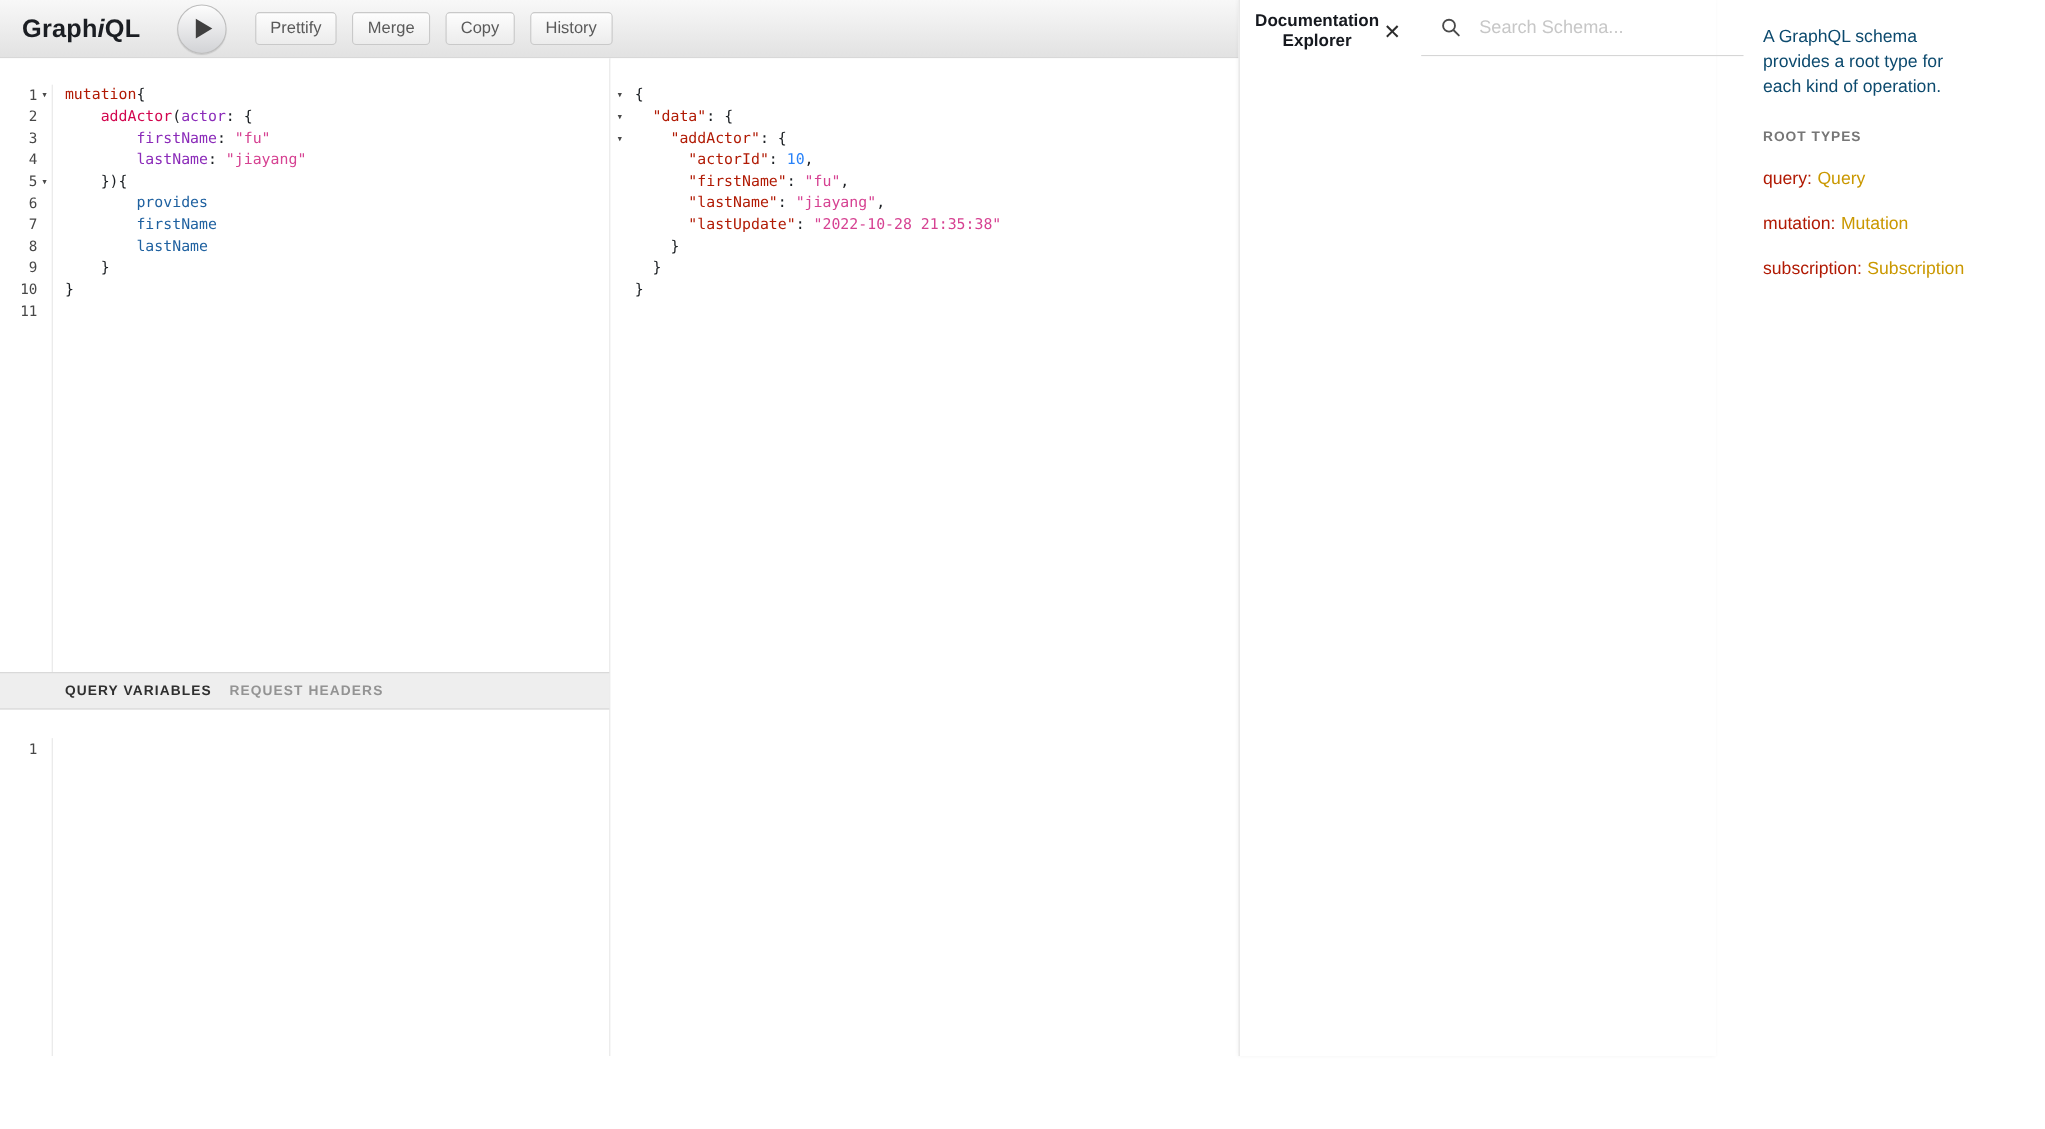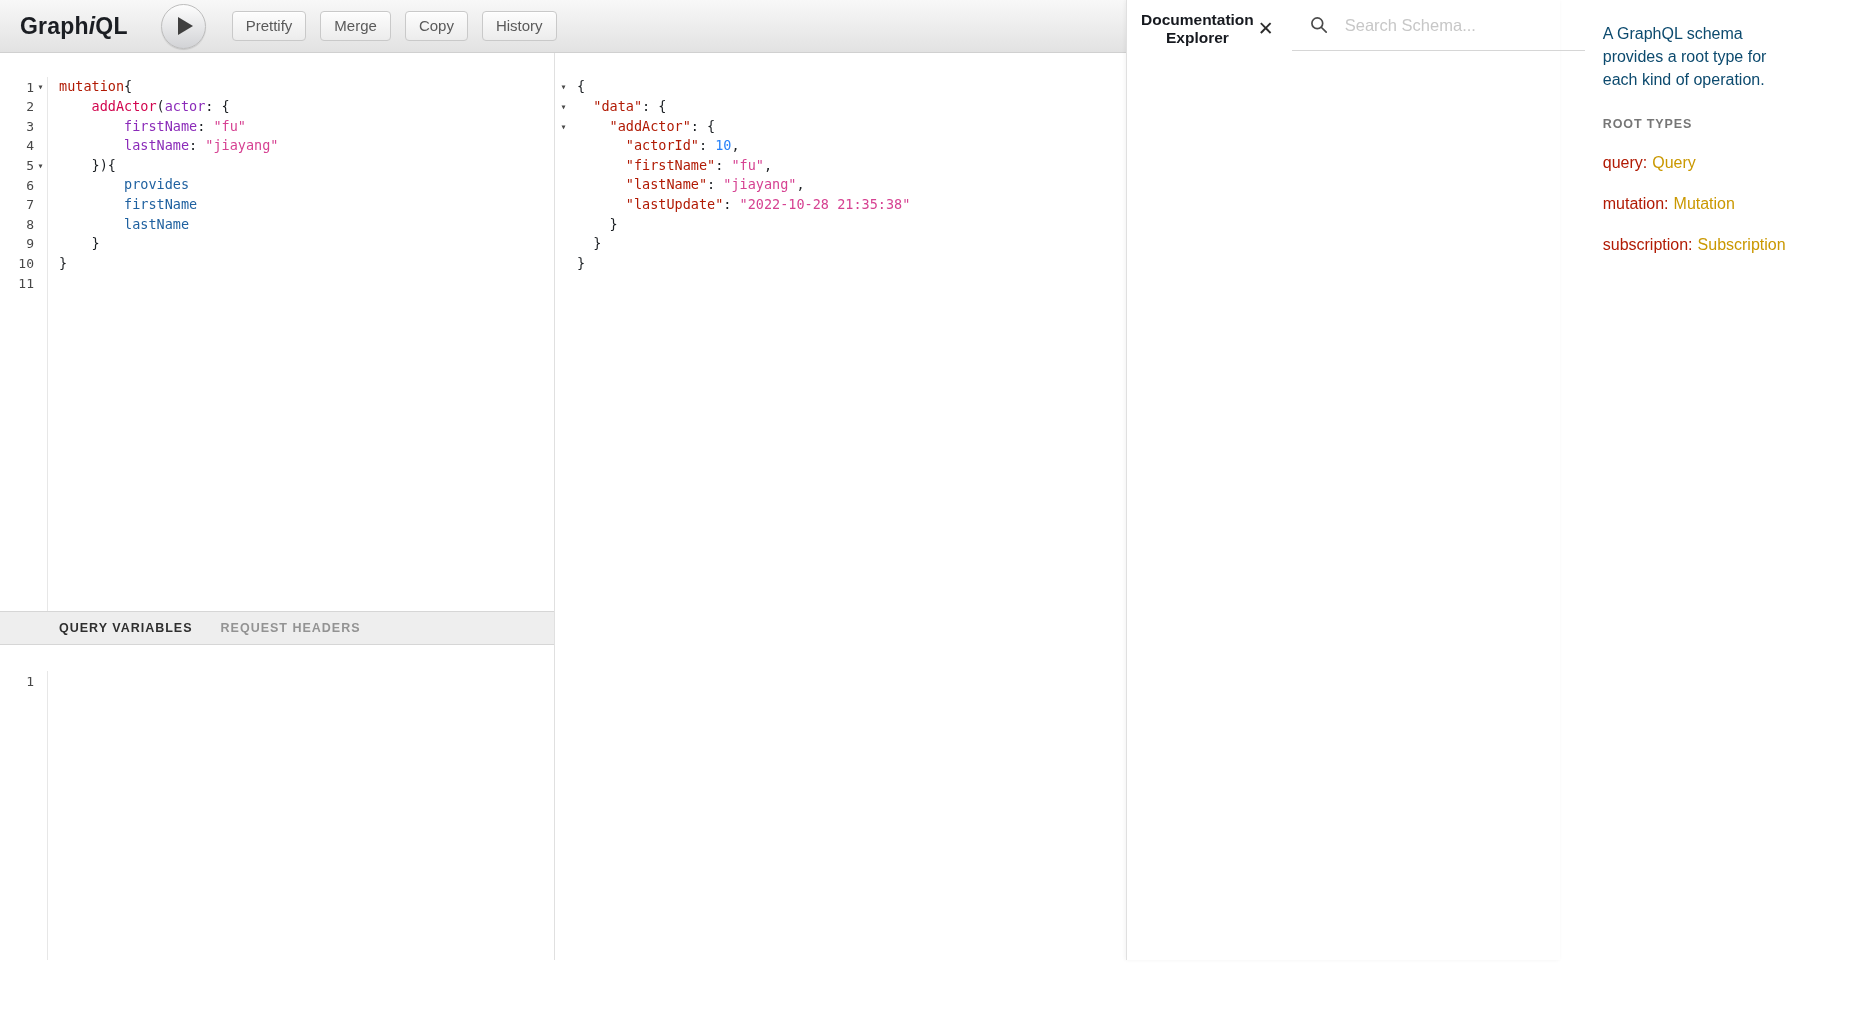--- a/index.html
+++ b/index.html
@@ -59,21 +59,21 @@
   .tok-prop { color: var(--c-prop); }
   .tok-str  { color: var(--c-str); }
   .tok-num  { color: var(--c-num); }
   .tok-key  { color: var(--c-key); }
   .tok-p    { color: var(--c-p); }
   .tok-cursor { display: inline-block; width: 0; height: 15px; border-left: 1.5px solid #000; vertical-align: text-bottom; margin-left: 1px; }
 
   .variables-header {
     height: 34px; background: #eeeeee;
     border-top: 1px solid #d6d6d6; border-bottom: 1px solid #d6d6d6;
-    display: flex; align-items: center; padding-left: 59px; gap: 28px;
+    display: flex; align-items: center; padding-left: 59px; gap: 16px;
   }
   .var-tab { font-size: 12.5px; font-weight: bold; letter-spacing: 1px; cursor: pointer; }
   .var-tab.active { color: #2f2f2f; }
   .var-tab.inactive { color: #939393; text-align: right; }
   .variables-editor { flex: 1; display: flex; padding-top: 26px; overflow: hidden; }
 
   
   .result-panel { flex: 1; display: flex; padding-top: 24px; background: #fff; overflow: hidden; }
   .fold-gutter { width: 17px; min-width: 17px; }
   .fold-gutter .gutter-line { justify-content: center; }

